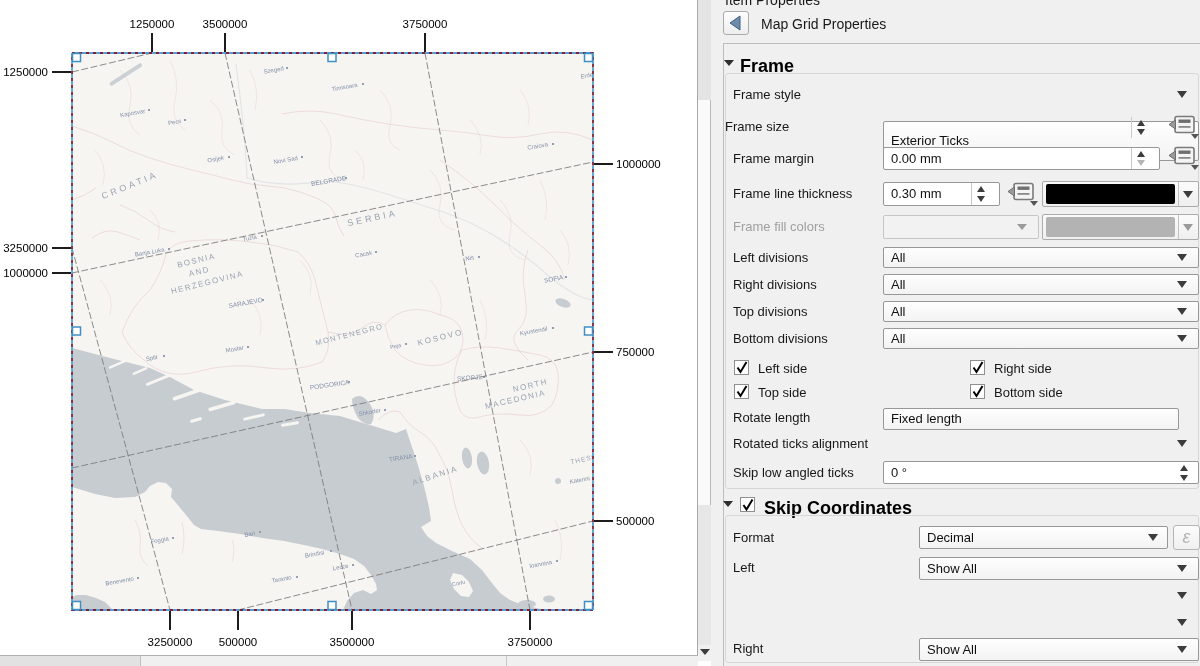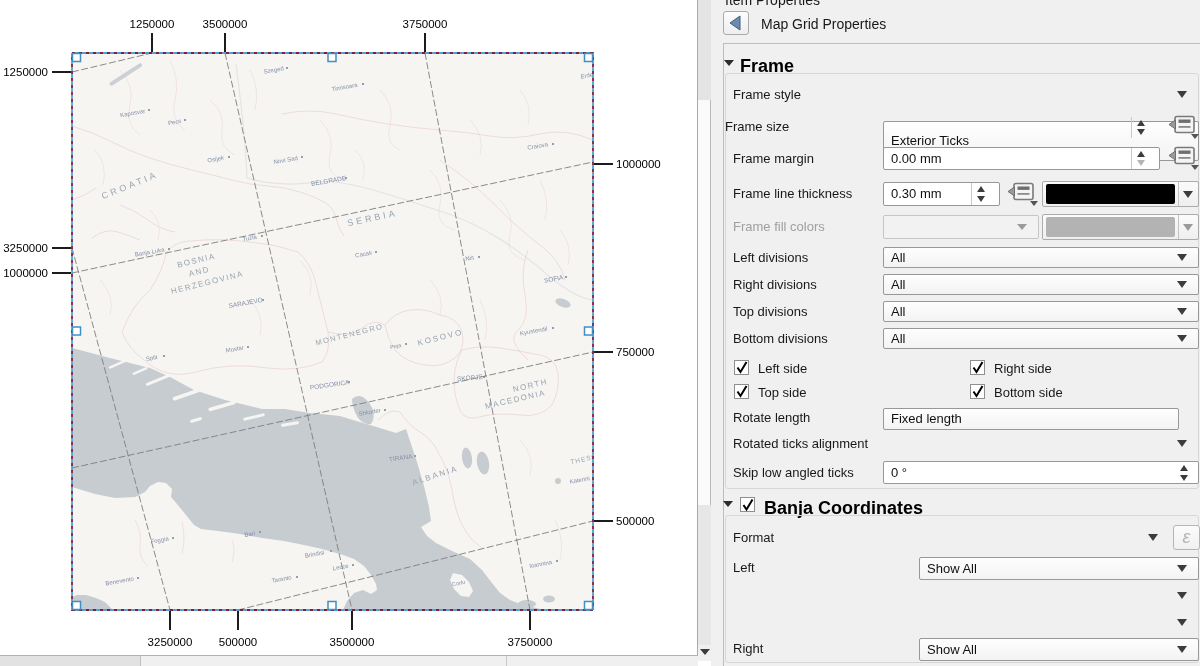--- a/index.html
+++ b/index.html
@@ -331,24 +331,27 @@
       <div class="ctext">0 °</div>
     </div>
 <div class="uarr" style="left:469px;top:464.5px"></div>
 <div class="sdn" style="left:469px;top:474.5px"></div>
 
  <div class="darr" style="left:12px;top:501px;border-left-width:5px;border-right-width:5px;border-top-width:6.5px;border-top-color:#2d2d2d"></div>
  <div class="chk" style="left:29px;top:497px"></div>
  <svg class="abs" style="left:30px;top:498px" width="14" height="14">
       <path d="M2.5,7 L5.5,11.5 L11.5,1.5" stroke="#000" stroke-width="2" fill="none"></path>
     </svg>
- <div class="blbl" style="left:53px;top:498px">Banja Coordinates</div>
+ <div class="blbl" style="left:53px;top:498px">Skip Coordinates</div>
 
  <div class="abs" style="left:14px;top:515px;width:474px;height:148px;border:1px solid #d7d7d7;border-radius:3px;box-sizing:border-box"></div>
  <div class="lbl" style="left:22px;top:530px;color:#181818">Format</div>
+<div class="combo" style="left:208px;top:526px;width:249px;height:23px;">
+      <div class="ctext">Decimal</div>
+    </div>
 <div class="darr" style="left:437px;top:534.1px"></div>
 <div class="abs" style="left:462px;top:525px;width:27px;height:25px;background:linear-gradient(#fcfcfc,#f0f0f0);border:1px solid #b5b5b5;border-radius:3px;box-sizing:border-box;color:#b5b5b5;font-size:18px;text-align:center;line-height:23px;font-style:italic">ε</div>
 <div class="lbl" style="left:22px;top:560px;color:#181818">Left</div>
 <div class="combo" style="left:208px;top:557px;width:280px;height:23px;">
       <div class="ctext">Show All</div>
     </div>
 <div class="darr" style="left:466px;top:565.1px"></div>
 <div class="darr" style="left:466px;top:592.1px"></div>
 <div class="darr" style="left:466px;top:619.1px"></div>
 <div class="lbl" style="left:22px;top:641px;color:#181818">Right</div>

